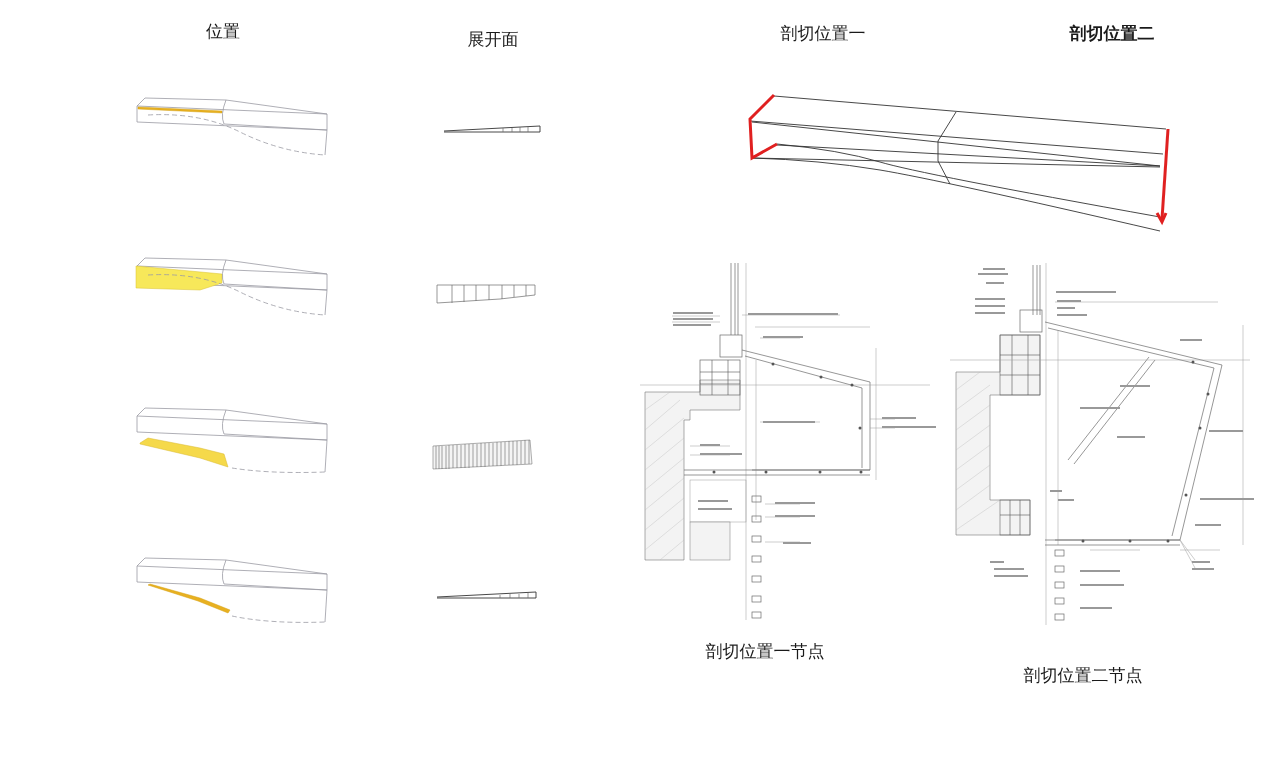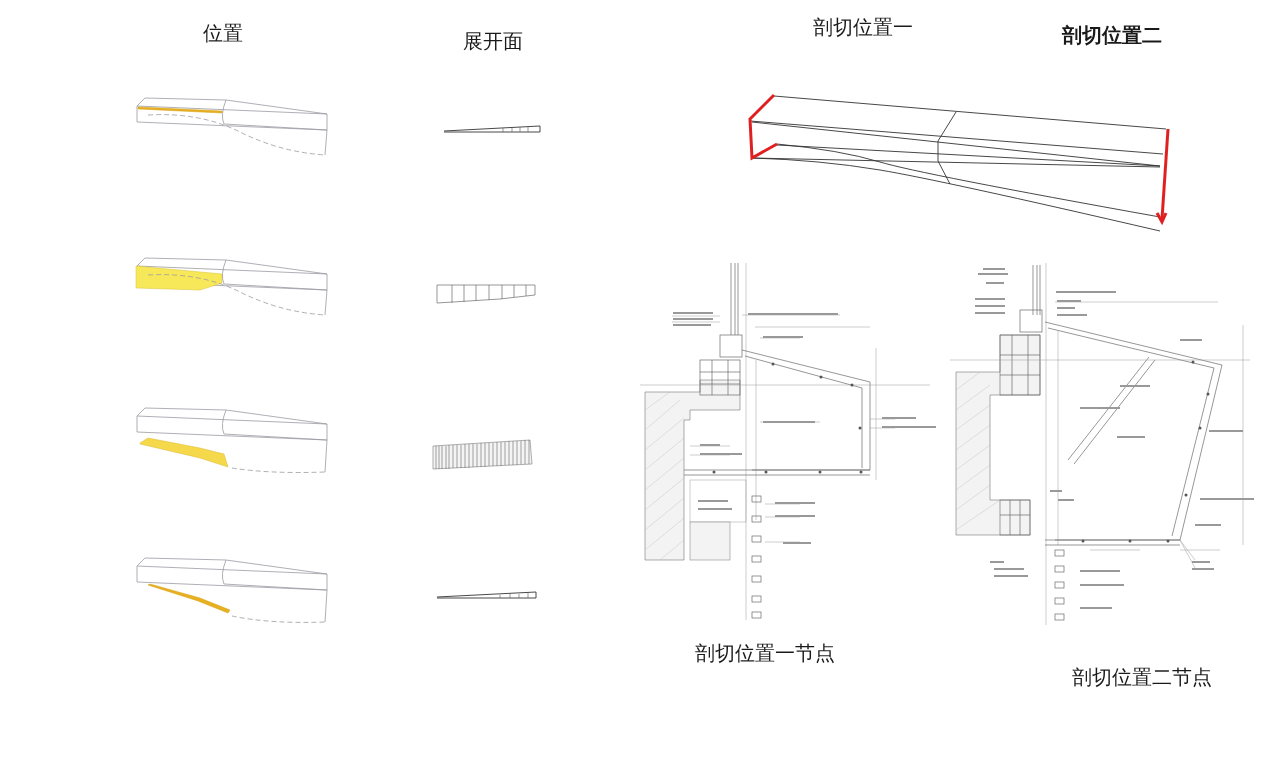--- a/index.html
+++ b/index.html
@@ -1,33 +1,33 @@
 <!DOCTYPE html>
 <html><head>
 <meta charset="utf-8">
 <style>
   html,body{margin:0;padding:0;background:#ffffff;}
   body{width:1280px;height:766px;position:relative;overflow:hidden;font-family:"DejaVu Sans","Liberation Sans",sans-serif;color:#1a1a1a;}
-  .title{position:absolute;font-size:20px;text-align:center;white-space:nowrap;transform:translateX(-50%);}
+  .title{position:absolute;font-size:17px;text-align:center;white-space:nowrap;transform:translateX(-50%);}
   svg{position:absolute;left:0;top:0;}
   .thin{stroke:#9a9aa3;stroke-width:0.8;fill:none;}
   .dash{stroke:#9a9aa3;stroke-width:0.8;fill:none;stroke-dasharray:5 3;}
   .dk{stroke:#333;stroke-width:0.9;fill:none;}
   .cad{stroke:#6a6a6a;stroke-width:0.7;fill:none;}
   .cadl{stroke:#9a9a9a;stroke-width:0.5;fill:none;}
 </style>
 </head>
 <body>
 
 <div class="title" style="left:223px;top:20px;">位置</div>
 <div class="title" style="left:493px;top:28px;font-family:Liberation Serif, serif;">展开面</div>
-<div class="title" style="left:823px;top:14px;margin-left:40px;">剖切位置一</div>
+<div class="title" style="left:823px;top:22px;">剖切位置一</div>
 <div class="title" style="left:1112px;top:22px;font-weight:bold;">剖切位置二</div>
 <div class="title" style="left:765px;top:640px;">剖切位置一节点</div>
-<div class="title" style="left:1142px;top:664px;">剖切位置二节点</div>
+<div class="title" style="left:1083px;top:664px;">剖切位置二节点</div>
 
 <svg width="1280" height="766" viewBox="0 0 1280 766">
 
   <g transform="translate(0,0)">
     <polygon points="137,106 327,114 327,130 137,122" fill="none" class="thin"></polygon>
     <polyline class="thin" points="145,98 226,100 327,114"></polyline>
     <line class="thin" x1="137" y1="106" x2="145" y2="98"></line>
     <polygon points="138,107 222,111 222,113 138,109" fill="#e8b020" stroke="#d4a010" stroke-width="0.5"></polygon>
     <path class="thin" d="M226,100 Q220,115 224,124"></path>
     <path class="dash" d="M148,115 Q200,112 240,132 T325,155"></path>

